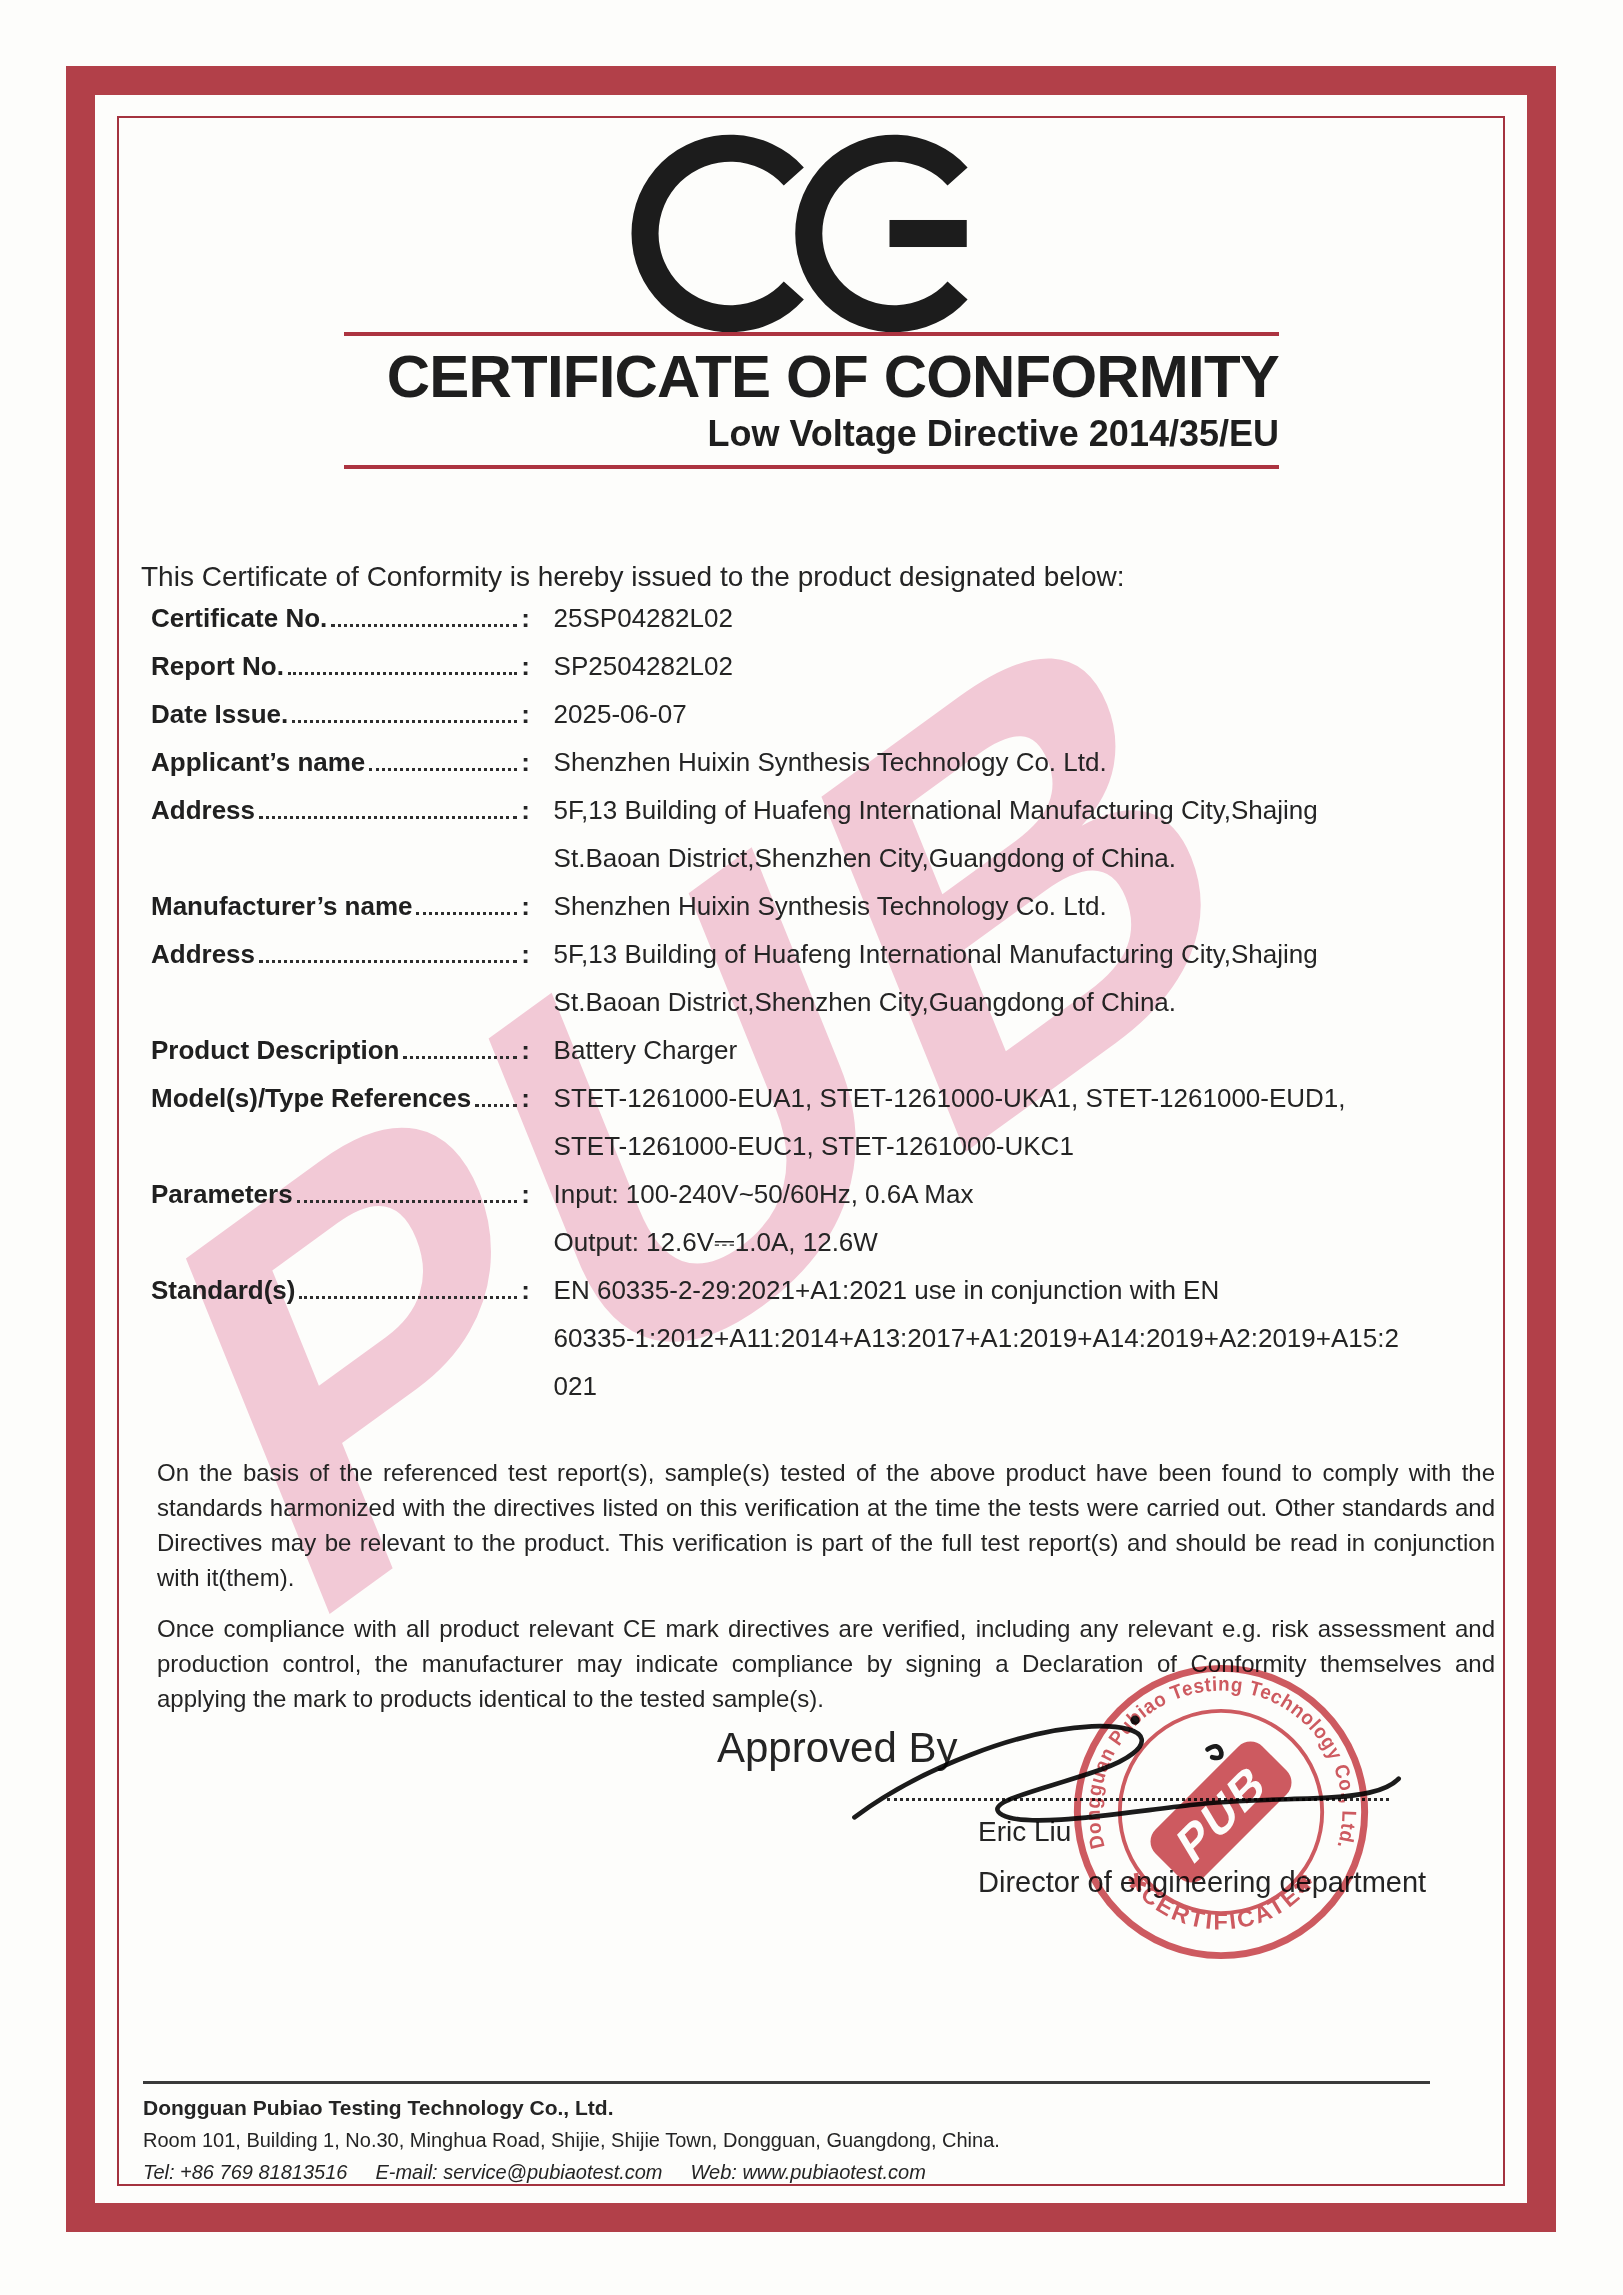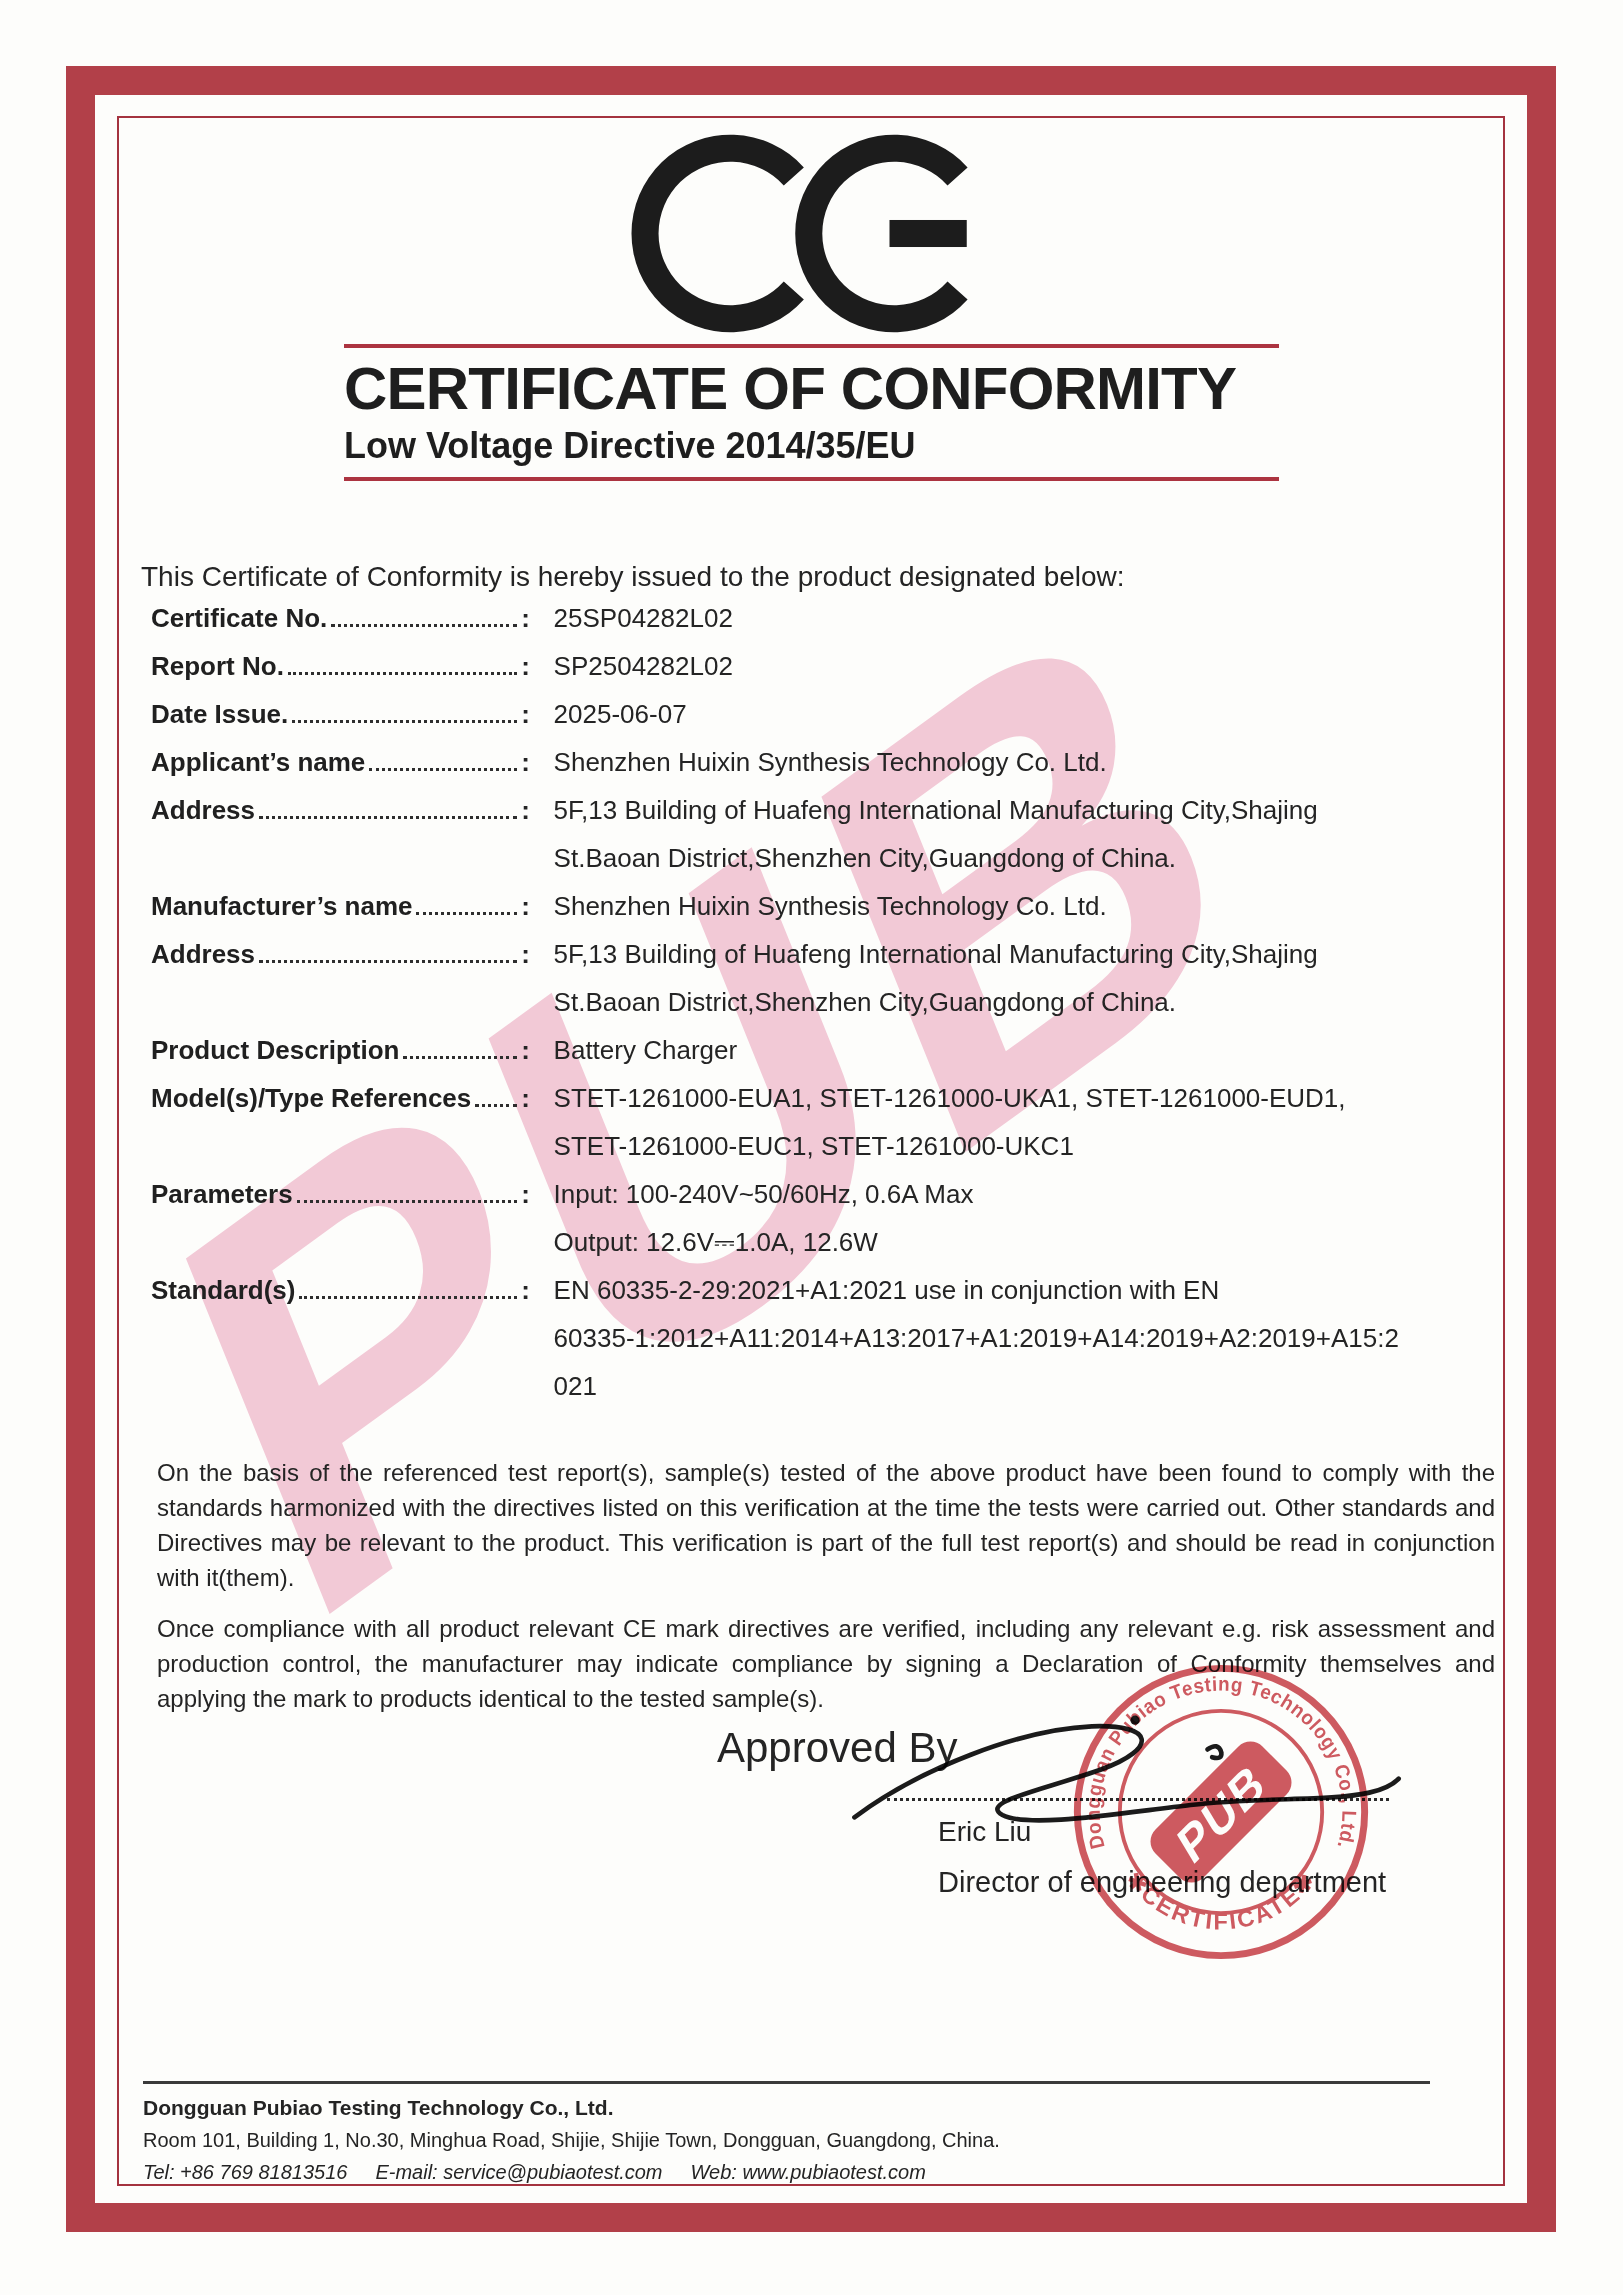--- a/index.html
+++ b/index.html
@@ -22,21 +22,21 @@
     display:flex;align-items:center;justify-content:center;z-index:1;pointer-events:none;
   }
   .watermark span{
     font-size:541px;font-weight:bold;color:#f2c9d6;
     transform:rotate(-36deg) skewX(-14deg);letter-spacing:17px;line-height:1;
   }
   .layer{position:absolute;z-index:3;}
   
   .ce-logo{left:630px;top:133px;width:363px;height:201px;}
   
-  .title-block{left:344px;top:344px;width:935px;text-align:left;}
+  .title-block{left:344px;top:332px;width:935px;text-align:right;}
   .rule{height:3.9px;background:#ac3440;}
   .title-block h1{
     margin:7.7px 0 0 0;font-size:60px;line-height:66px;font-weight:bold;color:#1e1e1e;
     letter-spacing:-0.8px;white-space:nowrap;
   }
   .title-block h2{margin:1.5px 0 9.3px 0;font-size:36px;line-height:45px;font-weight:bold;color:#1e1e1e;}
   
   .intro{left:141px;top:530px;width:1376px;font-size:28px;line-height:37px;}
   
   .fields{left:151px;top:594px;width:1365px;font-size:26px;line-height:48px;}
@@ -47,21 +47,21 @@
   .colon{font-weight:bold;}
   .val{margin-left:11.6px;flex:1;}
   .val div{white-space:nowrap;}
   
   .paras{left:141px;top:1439px;width:1370px;font-size:24px;line-height:35px;text-align:justify;}
   .paras p{margin:16px;}
   .paras p + p{margin-top:2.3px;}
   
   .approved{left:717px;top:1728px;font-size:42px;line-height:40px;}
   .sig-line{left:887px;top:1764px;width:502px;height:34px;border-bottom:3.9px dotted #2a2a2a;}
-  .signer{left:938px;top:1812px;font-size:29px;line-height:39px;}
+  .signer{left:978px;top:1812px;font-size:29px;line-height:39px;}
   .signer .name{margin-bottom:12.4px;font-size:28px;}
   .sig-svg{left:812px;top:1677px;width:626px;height:185px;z-index:5;mix-blend-mode:multiply;}
   .stamp{left:1065px;top:1656px;width:312px;height:312px;z-index:4;opacity:0.88;mix-blend-mode:multiply;}
   
   .footer{
     left:143px;top:2081px;width:1287px;border-top:3.1px solid #3a3a3a;padding-top:7.7px;
     font-size:20px;line-height:32px;
   }
   .f-company{font-weight:bold;font-size:21px;}
   .f-contact{display:flex;gap:28px;font-style:italic;}

